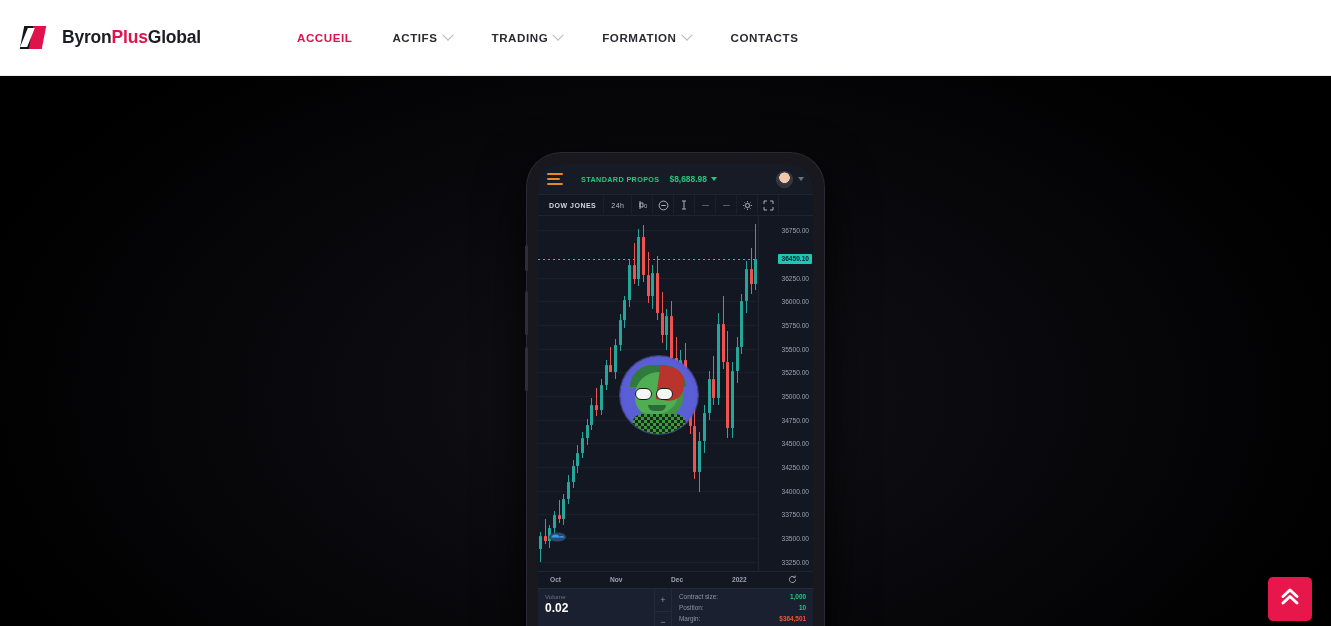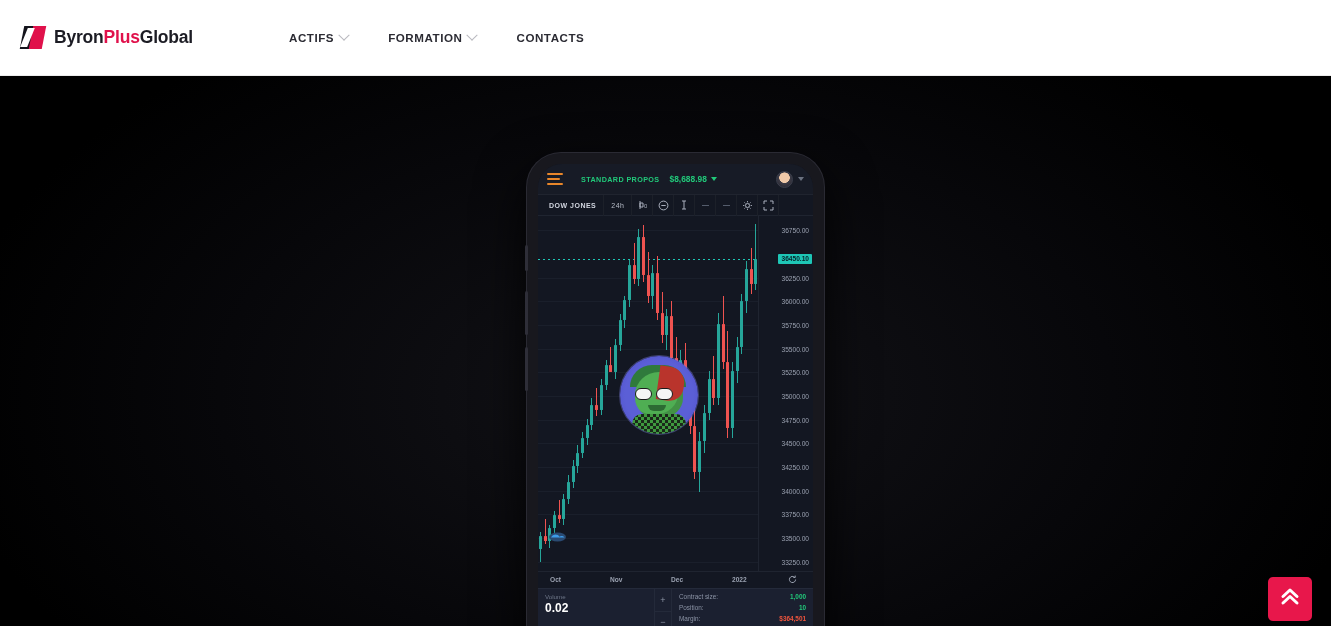--- a/index.html
+++ b/index.html
@@ -9,21 +9,21 @@
     background:#000;
   }
   .page { position:relative; width:1331px; height:626px; background:#0a0a0a; }
 
   
   .navbar {
     position:absolute; top:0; left:0; width:1331px; height:76px;
     background:#ffffff; display:flex; align-items:center;
     border-bottom:1px solid #ececec; z-index:30;
   }
-  .brand { display:flex; align-items:center; margin-left:22px; gap:10px; cursor:pointer; }
+  .brand { display:flex; align-items:center; margin-left:22px; gap:18px; cursor:pointer; }
   .brand-mark { width:22px; height:23px; position:relative; }
   .brand-mark .sq1 {
     position:absolute; left:0; top:0; width:11px; height:23px; background:#14141c;
     transform:skewX(-11deg);
   }
   .brand-mark .sq2 {
     position:absolute; left:9px; top:0; width:13px; height:23px; background:#e0114b;
     transform:skewX(-11deg);
   }
   .brand-mark .slash {
@@ -192,22 +192,29 @@
     <div class="brand">
       <span class="brand-mark">
         <span class="sq1"></span>
           <span class="sq2"></span>
           <span class="slash"></span>
       </span>
       <span class="brand-text"><span>Byron</span><span class="accent">Plus</span><span>Global</span></span>
     </div>
 
     <div class="nav-links">
+      <div class="nav-item active">
+        <span>ACCUEIL</span>
+      </div>
       <div class="nav-item">
         <span>ACTIFS</span>
+        <i class="chev"></i>
+      </div>
+      <div class="nav-item">
+        <span>TRADING</span>
         <i class="chev"></i>
       </div>
       <div class="nav-item">
         <span>FORMATION</span>
         <i class="chev"></i>
       </div>
       <div class="nav-item">
         <span>CONTACTS</span>
       </div>
     </div>

